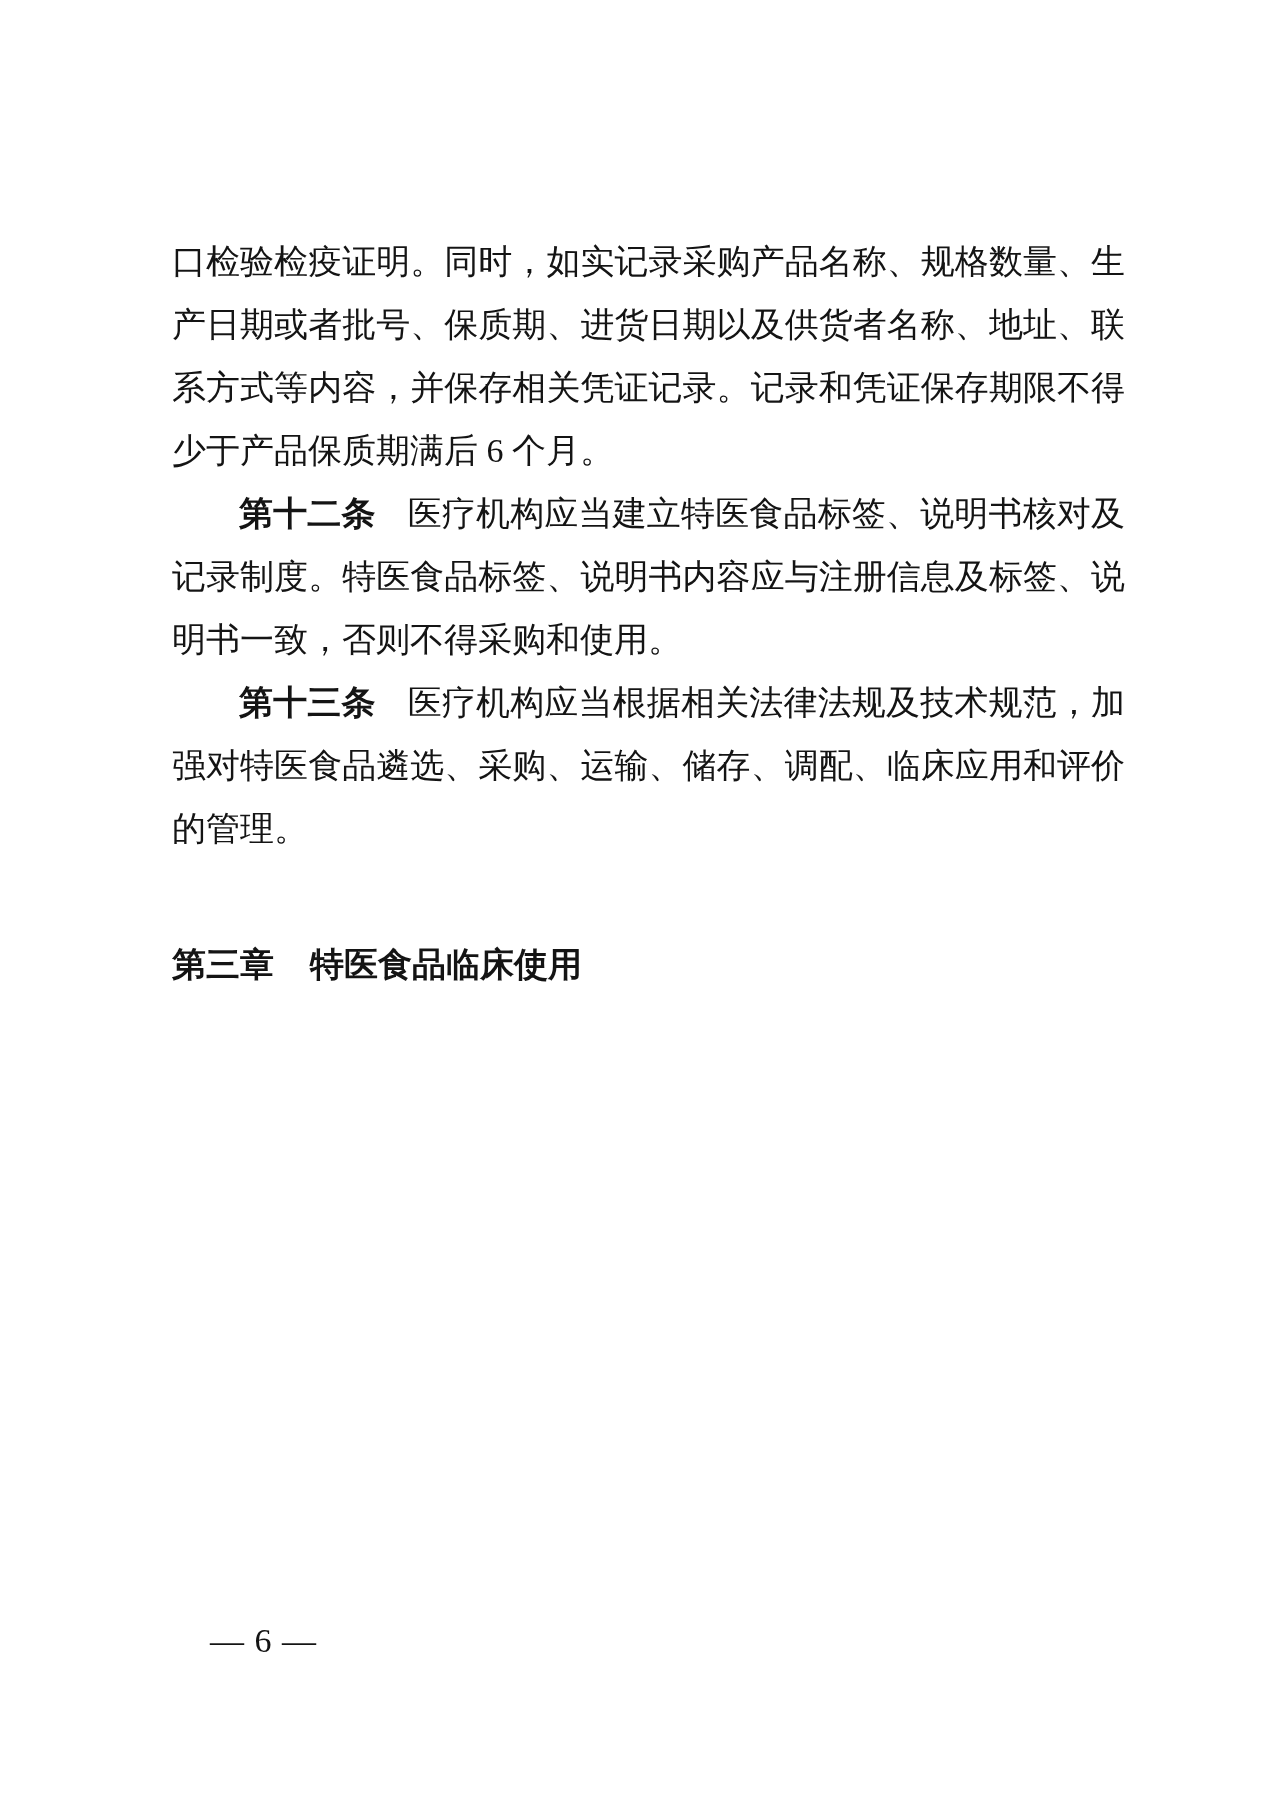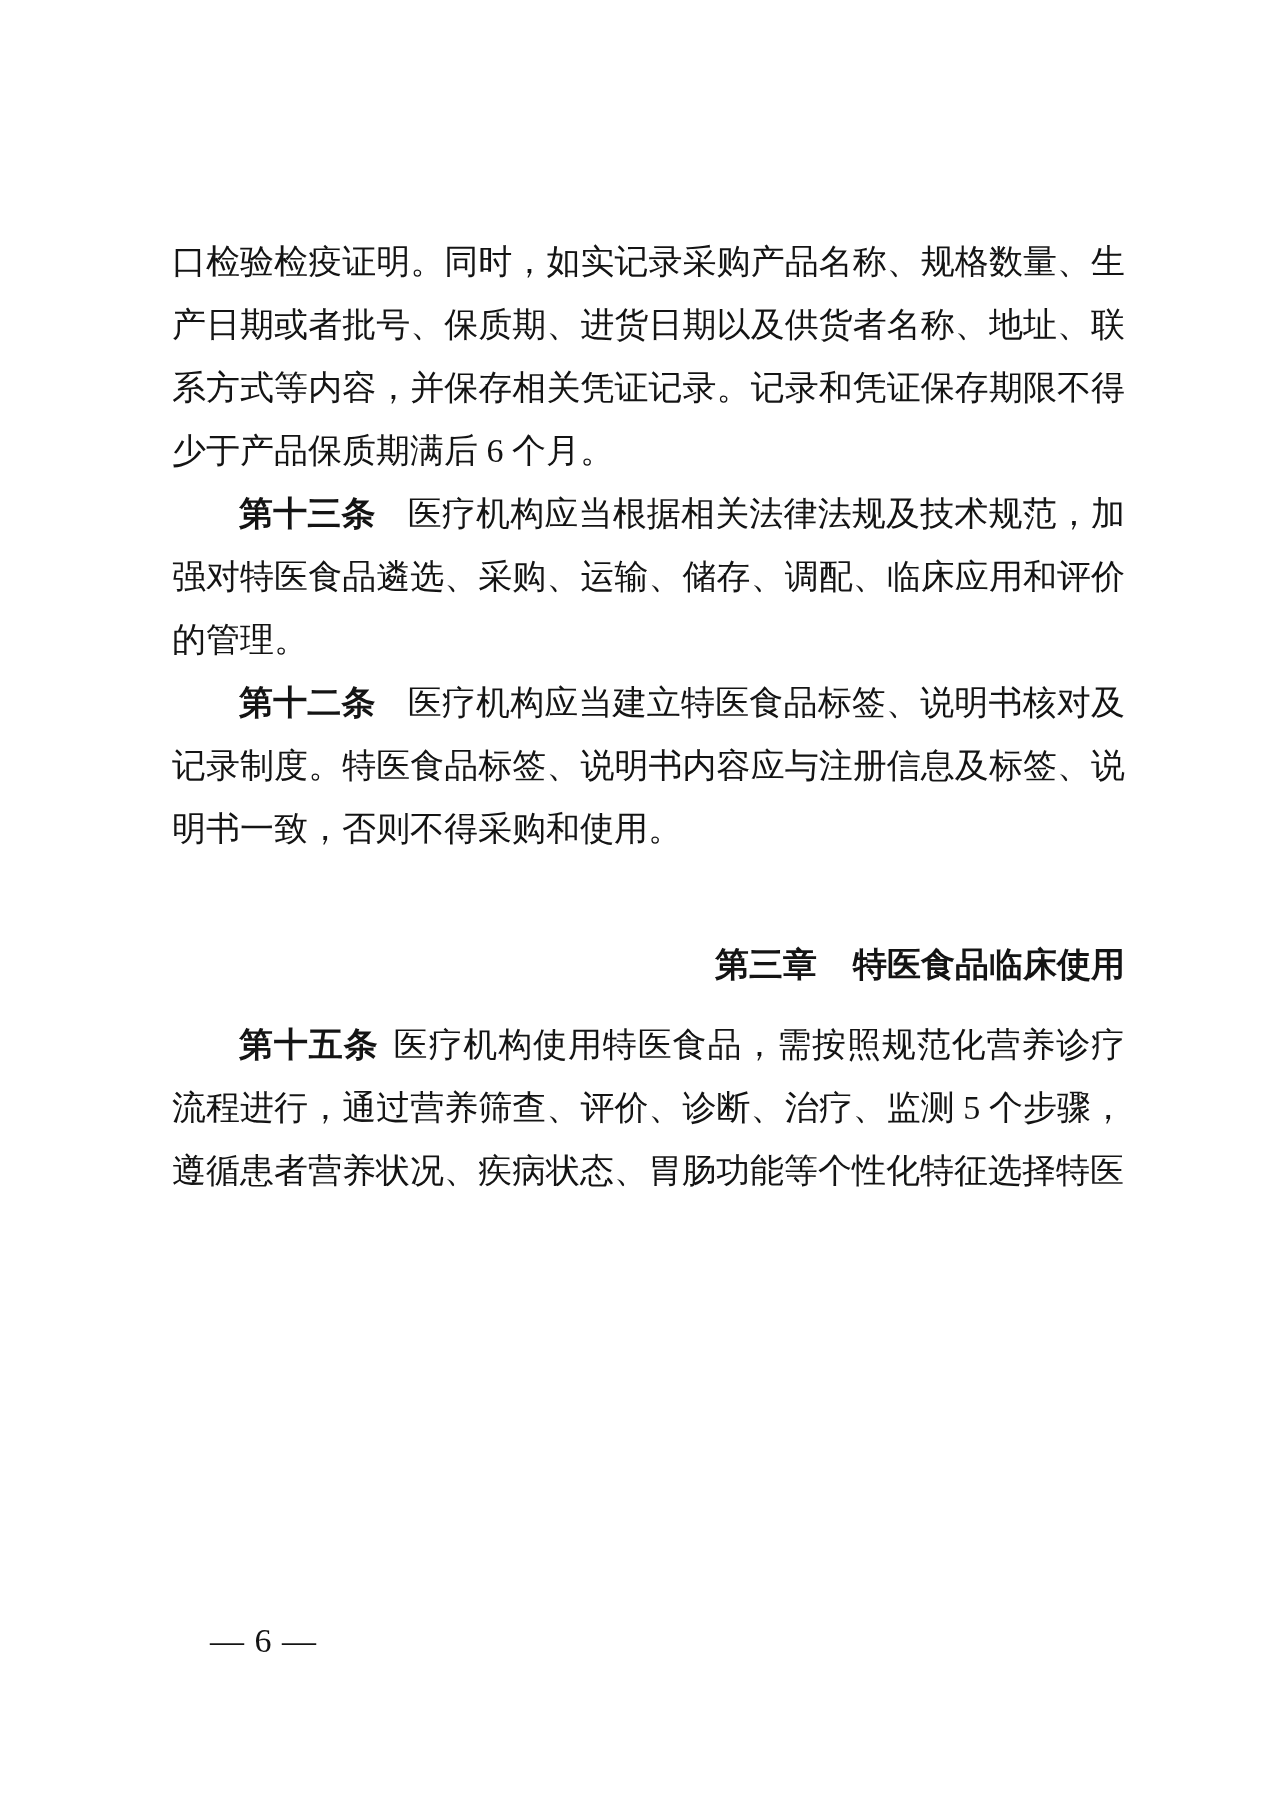--- a/index.html
+++ b/index.html
@@ -38,21 +38,21 @@
     font-weight: 700;
     margin-right: 32px;
   }
   .article-label.narrow {
     margin-right: 15px;
   }
   .chapter-heading {
     margin: 73px 0 17px 0;
     font-size: 34px;
     line-height: 63px;
-    text-align: right;
+    text-align: left;
     font-family: "Liberation Sans", "DejaVu Sans", sans-serif;
     font-weight: 700;
   }
   .chapter-heading .chapter-label {
     margin-right: 36px;
   }
   .page-number {
     position: absolute;
     left: 210px;
     top: 1620px;
@@ -63,32 +63,29 @@
 </style>
 </head>
 <body>
 
 <div class="page">
   <div class="content">
 
     <p class="para">口检验检疫证明。同时，如实记录采购产品名称、规格数量、生产日期或者批号、保质期、进货日期以及供货者名称、地址、联系方式等内容，并保存相关凭证记录。记录和凭证保存期限不得少于产品保质期满后 6 个月。</p>
 
     <p class="para indented">
-      <span class="article-label">第十三条</span><span>医疗机构应当根据相关法律法规及技术规范，加强对特医食品遴选、采购、运输、储存、调配、临床应用和评价的管理。</span>
+      <span class="article-label">第十二条</span><span>医疗机构应当建立特医食品标签、说明书核对及记录制度。特医食品标签、说明书内容应与注册信息及标签、说明书一致，否则不得采购和使用。</span>
     </p>
 
     <p class="para indented">
-      <span class="article-label">第十二条</span><span>医疗机构应当建立特医食品标签、说明书核对及记录制度。特医食品标签、说明书内容应与注册信息及标签、说明书一致，否则不得采购和使用。</span>
+      <span class="article-label">第十三条</span><span>医疗机构应当根据相关法律法规及技术规范，加强对特医食品遴选、采购、运输、储存、调配、临床应用和评价的管理。</span>
     </p>
 
 
     <h2 class="chapter-heading">
       <span class="chapter-label">第三章</span><span>特医食品临床使用</span>
     </h2>
 
-    <p class="para indented">
-      <span class="article-label narrow">第十五条</span><span>医疗机构使用特医食品，需按照规范化营养诊疗流程进行，通过营养筛查、评价、诊断、治疗、监测 5 个步骤，遵循患者营养状况、疾病状态、胃肠功能等个性化特征选择特医</span>
-    </p>
 
   </div>
 
   <div class="page-number">— 6 —</div>
 </div>
 
 </body></html>

